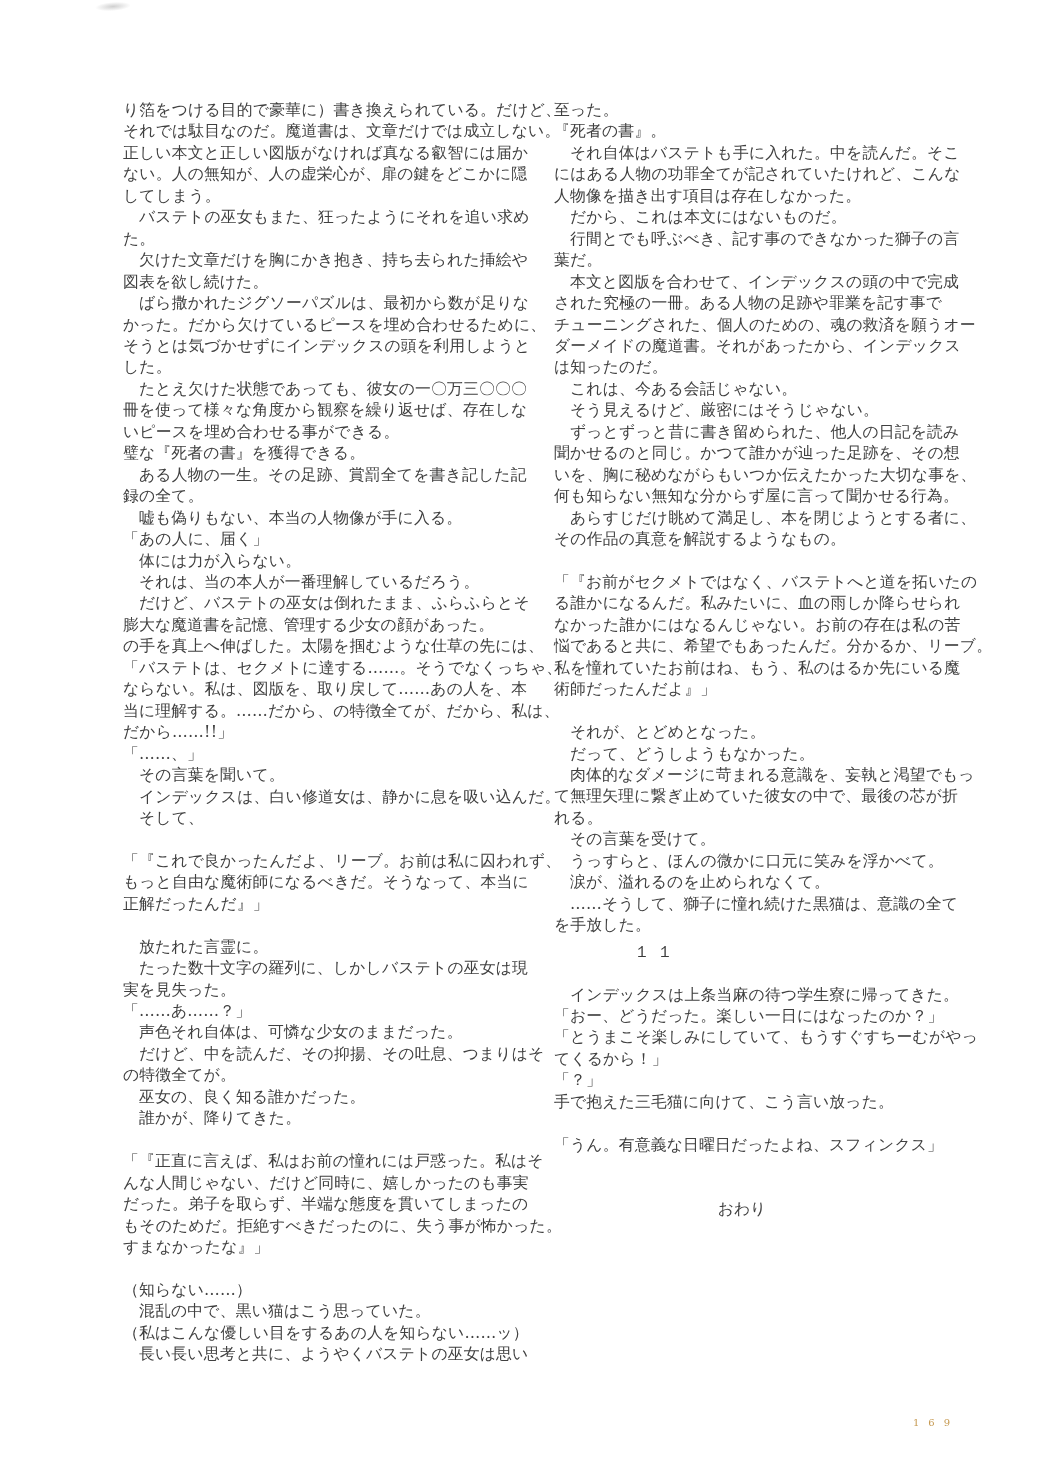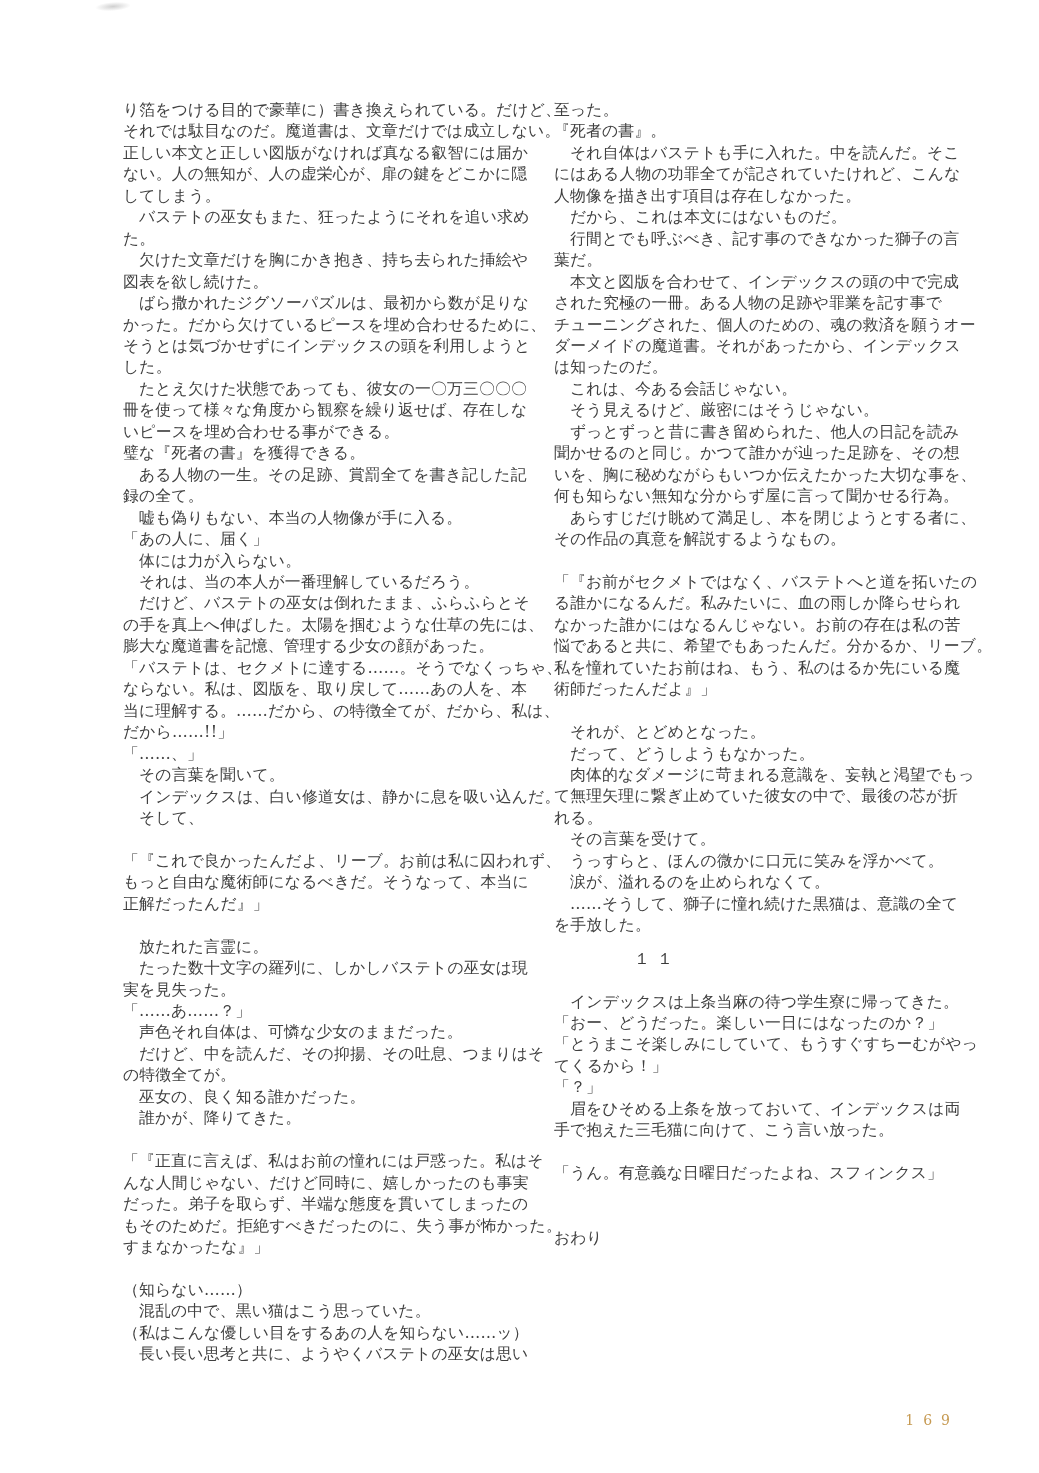--- a/index.html
+++ b/index.html
@@ -30,38 +30,38 @@
   .line {
     font-size: 15.8px;
     line-height: 21.45px;
     min-height: 21.45px;
     white-space: pre;
     letter-spacing: 0.2px;
   }
   .section-heading {
     font-size: 16px;
     line-height: 21.45px;
-    margin-top: 12px;
+    margin-top: 5px;
     margin-bottom: 21.45px;
     padding-left: 80px;
     letter-spacing: 7px;
     color: #3a3a3a;
   }
   .end-mark {
     font-size: 15.8px;
     line-height: 21.45px;
     margin-top: 43px;
-    text-align: left;
+    text-align: center;
     padding-right: 22px;
   }
   .page-number {
     position: absolute;
     right: 80px;
     bottom: 45px;
-    font-size: 14px;
+    font-size: 10px;
     letter-spacing: 9px;
     color: #c69a52;
     font-family: "DejaVu Serif", "Liberation Serif", serif;
   }
   .scan-artifact {
     position: absolute;
     left: 95px;
     top: 2px;
     width: 36px;
     height: 9px;
@@ -96,22 +96,22 @@
         <div class="line">冊を使って様々な角度から観察を繰り返せば、存在しな</div>
         <div class="line">いピースを埋め合わせる事ができる。</div>
         <div class="line">璧な『死者の書』を獲得できる。</div>
         <div class="line">　ある人物の一生。その足跡、賞罰全てを書き記した記</div>
         <div class="line">録の全て。</div>
         <div class="line">　嘘も偽りもない、本当の人物像が手に入る。</div>
         <div class="line">「あの人に、届く」</div>
         <div class="line">　体には力が入らない。</div>
         <div class="line">　それは、当の本人が一番理解しているだろう。</div>
         <div class="line">　だけど、バステトの巫女は倒れたまま、ふらふらとそ</div>
+        <div class="line">膨大な魔道書を記憶、管理する少女の顔があった。</div>
         <div class="line">の手を真上へ伸ばした。太陽を掴むような仕草の先には、</div>
-        <div class="line">膨大な魔道書を記憶、管理する少女の顔があった。</div>
         <div class="line">「バステトは、セクメトに達する……。そうでなくっちゃ、</div>
         <div class="line">ならない。私は、図版を、取り戻して……あの人を、本</div>
         <div class="line">当に理解する。……だから、の特徴全てが、だから、私は、</div>
         <div class="line">だから……!!」</div>
         <div class="line">「……、」</div>
         <div class="line">　その言葉を聞いて。</div>
         <div class="line">　インデックスは、白い修道女は、静かに息を吸い込んだ。</div>
         <div class="line">　そして、</div>
         <div class="line"></div>
         <div class="line">「『これで良かったんだよ、リーブ。お前は私に囚われず、</div>
@@ -182,21 +182,20 @@
           <div class="line">　……そうして、獅子に憧れ続けた黒猫は、意識の全て</div>
           <div class="line">を手放した。</div>
         </div>
       <div class="section-heading">１１</div>
       <div>
           <div class="line">　インデックスは上条当麻の待つ学生寮に帰ってきた。</div>
           <div class="line">「おー、どうだった。楽しい一日にはなったのか？」</div>
           <div class="line">「とうまこそ楽しみにしていて、もうすぐすちーむがやっ</div>
           <div class="line">てくるから！」</div>
           <div class="line">「？」</div>
-          <div class="line">　眉をひそめる上条を放っておいて、インデックスは両</div>
           <div class="line">手で抱えた三毛猫に向けて、こう言い放った。</div>
           <div class="line"></div>
           <div class="line">「うん。有意義な日曜日だったよね、スフィンクス」</div>
         </div>
       <div class="end-mark">おわり</div>
     </div>
 
   </div>
 
   <div class="page-number">169</div>

